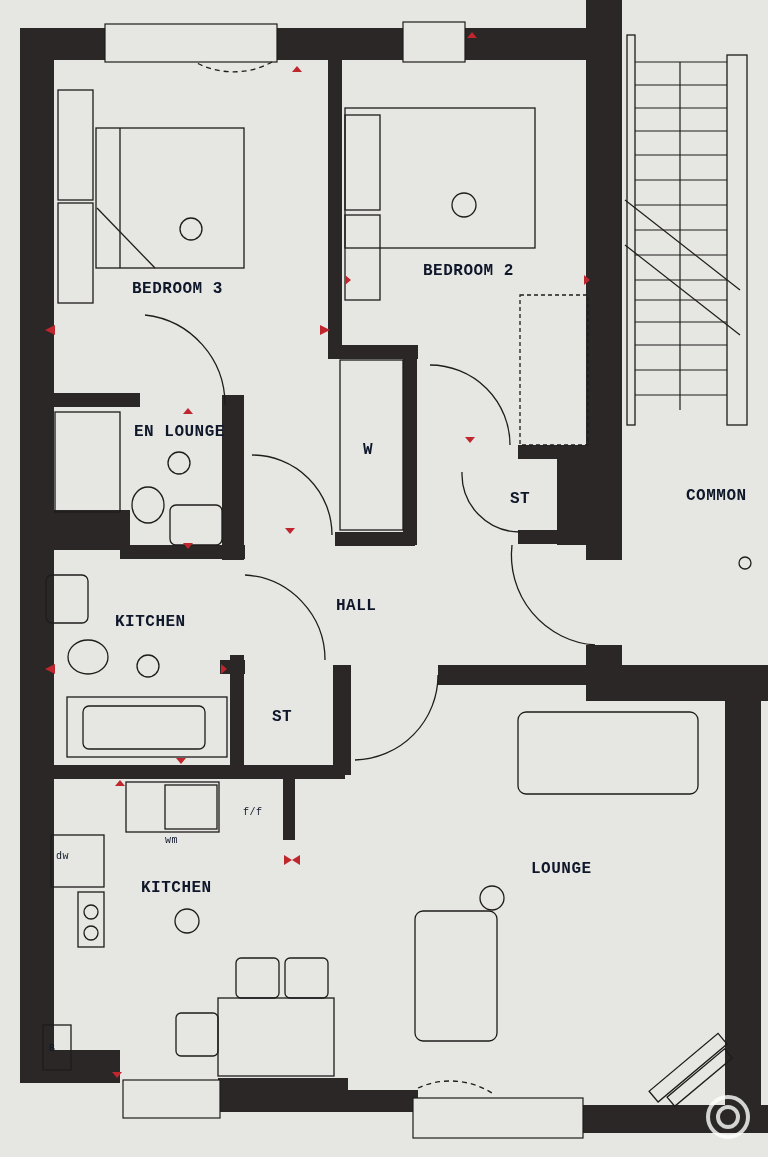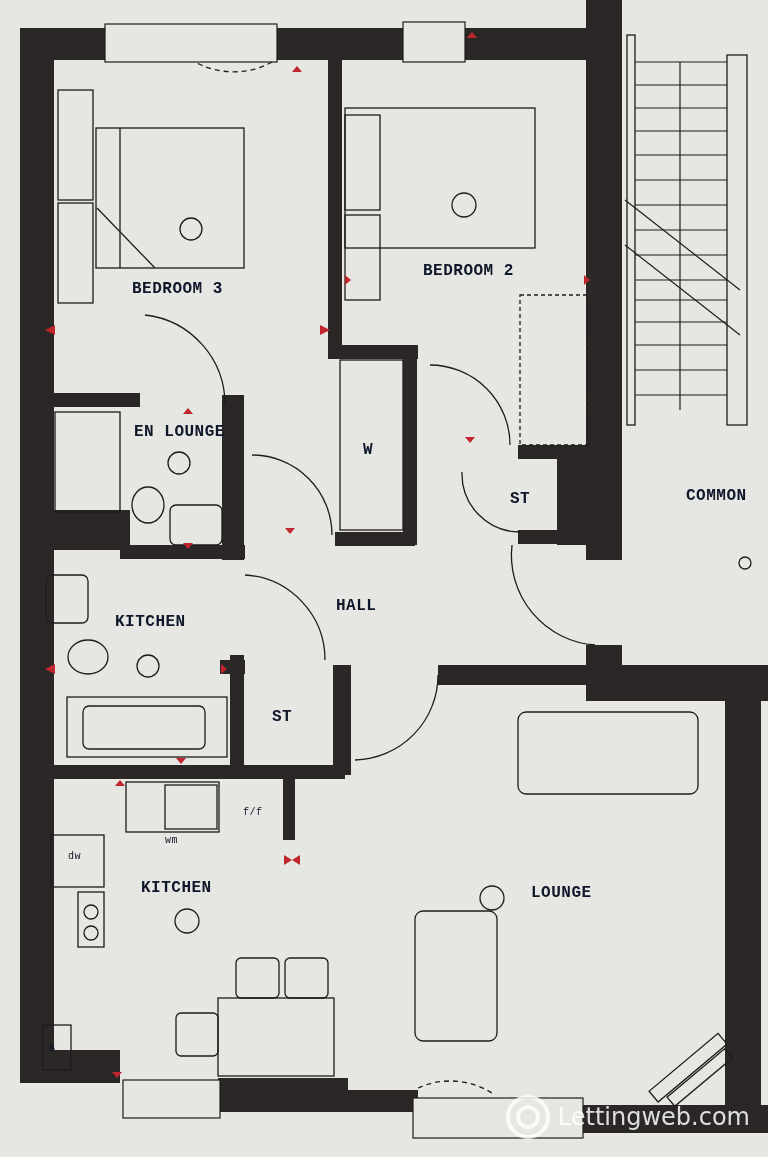--- a/index.html
+++ b/index.html
@@ -167,24 +167,23 @@
 <div class="label" style="left:132px;top:280px">BEDROOM 3</div>
 <div class="label" style="left:423px;top:262px">BEDROOM 2</div>
 <div class="label" style="left:134px;top:423px">EN LOUNGE</div>
 <div class="label" style="left:363px;top:441px">W</div>
 <div class="label" style="left:510px;top:490px">ST</div>
 <div class="label" style="left:686px;top:487px">COMMON</div>
 <div class="label" style="left:336px;top:597px">HALL</div>
 <div class="label" style="left:115px;top:613px">KITCHEN</div>
 <div class="label" style="left:272px;top:708px">ST</div>
 <div class="label" style="left:141px;top:879px">KITCHEN</div>
-<div class="label" style="left:531px;top:884px">LOUNGE</div>
+<div class="label" style="left:531px;top:860px">LOUNGE</div>
 <div class="label small" style="left:243px;top:807px">f/f</div>
 <div class="label small" style="left:165px;top:835px">wm</div>
-<div class="label small" style="left:68px;top:851px">dw</div>
+<div class="label small" style="left:56px;top:851px">dw</div>
 <div class="label small" style="left:49px;top:1043px">B</div>
 
 <div class="wm">
   <div class="wm-logo">
       <span></span>
     </div>
-  <span>Lettingweb.com</span>
 </div>
 
 </body></html>

